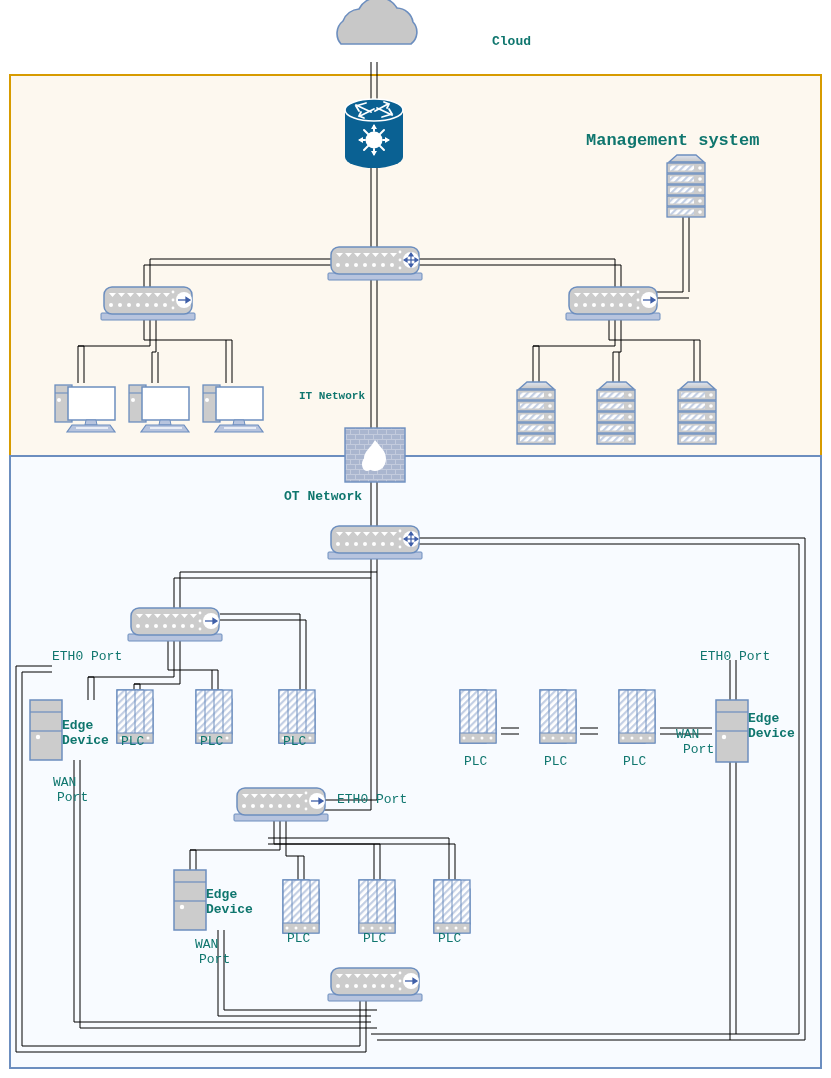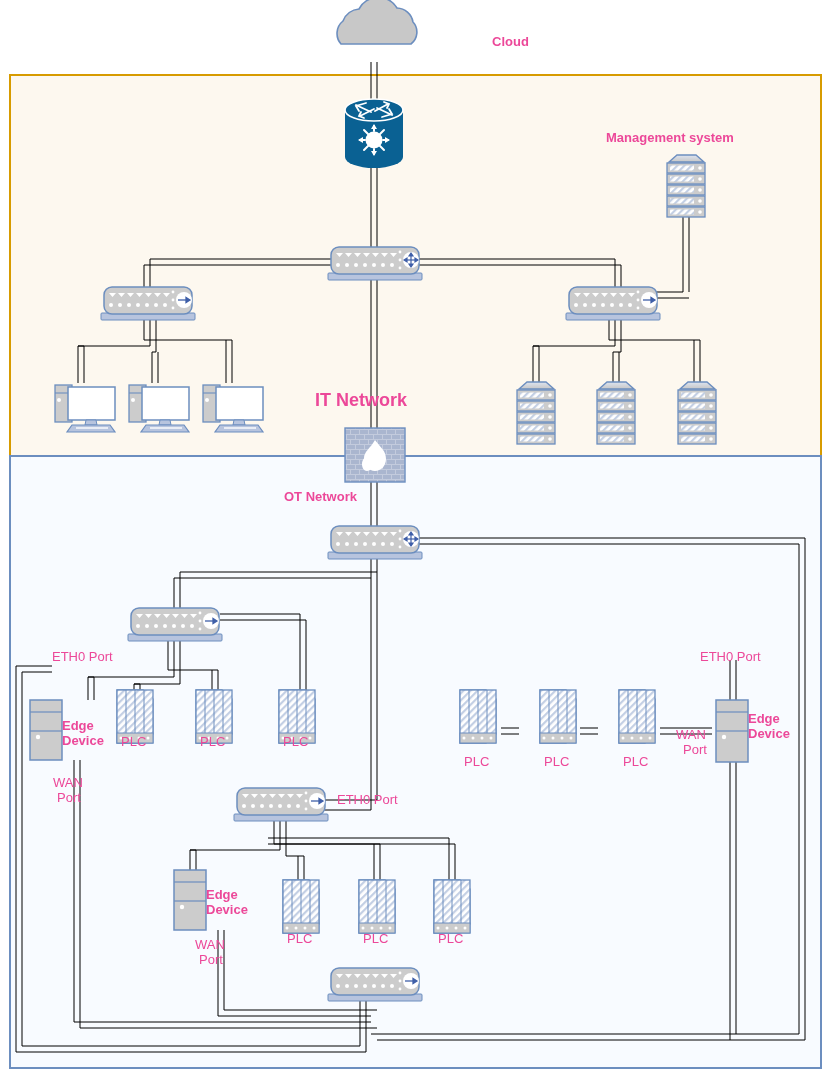--- a/index.html
+++ b/index.html
@@ -1,19 +1,19 @@
 <!DOCTYPE html>
 <html><head>
 <meta charset="utf-8">
 <style>
   html,body{margin:0;padding:0;background:#ffffff;}
   body{font-family:"Liberation Sans",sans-serif;}
   #stage{position:relative;width:831px;height:1078px;background:#ffffff;overflow:hidden;}
   #stage svg{position:absolute;left:0;top:0;}
-  .lbl{position:absolute;font-family:Liberation Sans, sans-serif;color:#ec4899;white-space:pre;line-height:1.15;}
+  .lbl{position:absolute;font-family:Liberation Mono, monospace;color:#0f766e;white-space:pre;line-height:1.15;}
   .lbl.b{font-weight:bold;}
 </style>
 </head>
 <body>
 
 <div id="stage">
 
 <svg width="831" height="1078" viewBox="0 0 831 1078" xmlns="http://www.w3.org/2000/svg">
   <defs>
 
@@ -687,22 +687,22 @@
     <g fill="#ffffff">
           <circle cx="623" cy="738" r="1.5"></circle>
           <circle cx="632" cy="738" r="1.5"></circle>
           <circle cx="641" cy="738" r="1.5"></circle>
           <circle cx="650" cy="738" r="1.5"></circle>
         </g>
   </g>
 </svg>
 
 <div class="lbl b" style="left:492px;top:35px;font-size:13px;">Cloud</div>
-<div class="lbl b" style="left:606px;top:131px;font-size:13px;">Management system</div>
-<div class="lbl b" style="left:296px;top:390px;font-size:18px;padding-left:19px;">IT Network</div>
+<div class="lbl b" style="left:586px;top:131px;font-size:17px;">Management system</div>
+<div class="lbl b" style="left:280px;top:390px;font-size:11px;padding-left:19px;">IT Network</div>
 <div class="lbl b" style="left:284px;top:490px;font-size:13px;text-align:center;">OT Network</div>
 
 <div class="lbl" style="left:52px;top:650px;font-size:13px;">ETH0 Port</div>
 <div class="lbl" style="left:700px;top:650px;font-size:13px;">ETH0 Port</div>
 <div class="lbl" style="left:337px;top:793px;font-size:13px;">ETH0 Port</div>
 
 <div class="lbl" style="left:53px;top:776px;font-size:13px;">WAN</div>
 <div class="lbl" style="left:57px;top:791px;font-size:13px;">Port</div>
 
 <div class="lbl" style="left:195px;top:938px;font-size:13px;">WAN</div>

